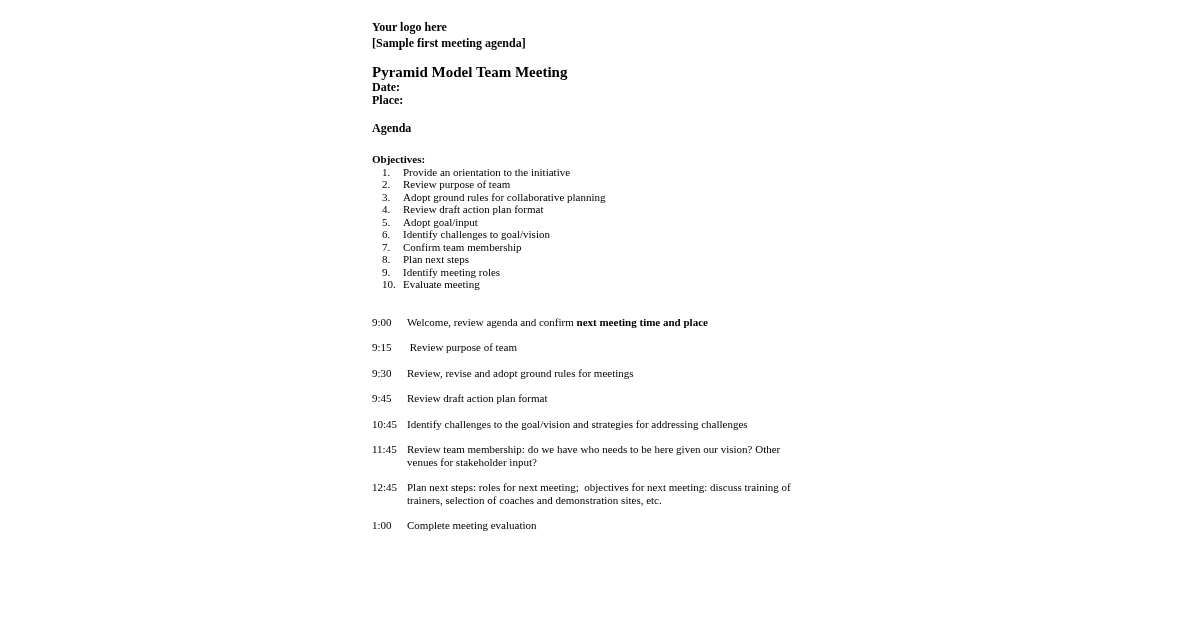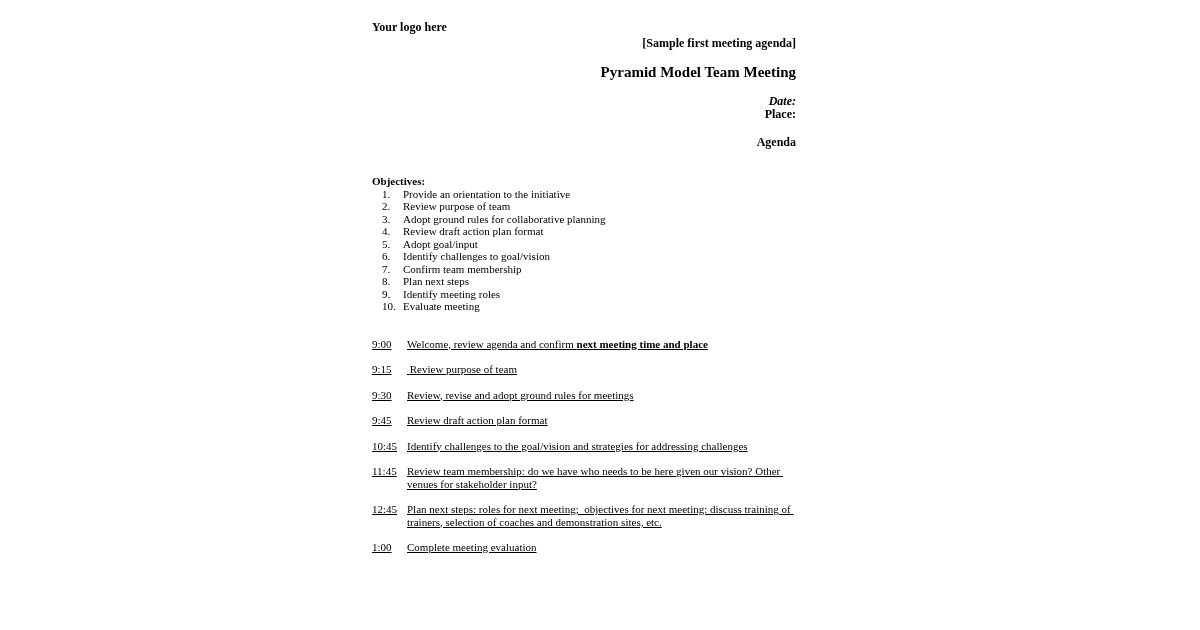--- a/index.html
+++ b/index.html
@@ -13,21 +13,21 @@
   .doc {
     position: absolute;
     left: 372px;
     top: 20px;
     width: 424px;
     color: #000000;
     font-family: "Liberation Serif", "DejaVu Serif", serif;
     font-size: 11px;
     line-height: 12.5px;
   }
-  .center { text-align: right; }
+  .center { text-align: left; }
   .logo {
     font-size: 12px;
     font-weight: bold;
     line-height: 14px;
     text-align: left;
   }
   .subtitle {
     font-size: 12px;
     font-weight: bold;
     margin-top: 2px;
@@ -35,36 +35,34 @@
   }
   .title {
     font-size: 15px;
     font-weight: bold;
     margin-top: 13px;
     line-height: 18px;
   }
   .date-line {
     font-size: 12px;
     font-weight: bold;
-    margin-top: 14px;
     line-height: 13px;
-    font-style: italic;
   }
   .place-line {
     font-size: 12px;
     font-weight: bold;
     line-height: 13px;
   }
   .agenda-title {
     font-size: 12px;
     font-weight: bold;
     margin-top: 14px;
     line-height: 14px;
   }
-  .objectives { margin-top: 26px; }
+  .objectives { margin-top: 18px; }
   .obj-head {
     font-weight: bold;
     line-height: 12.5px;
   }
   .obj-item {
     display: flex;
     line-height: 12.5px;
   }
   .obj-num {
     display: inline-block;
@@ -76,21 +74,20 @@
   .agenda { margin-top: 25px; }
   .agenda-head {
     font-weight: bold;
     line-height: 12.5px;
     margin-bottom: 9px;
   }
   .agenda-row {
     display: flex;
     margin-bottom: 13px;
     line-height: 12.5px;
-    text-decoration: underline;
   }
   .agenda-row .time {
     width: 35px;
     flex-shrink: 0;
   }
   .agenda-row .desc {
     white-space: pre-wrap;
     width: 389px;
   }
   .agenda-row .desc b { font-weight: bold; }

